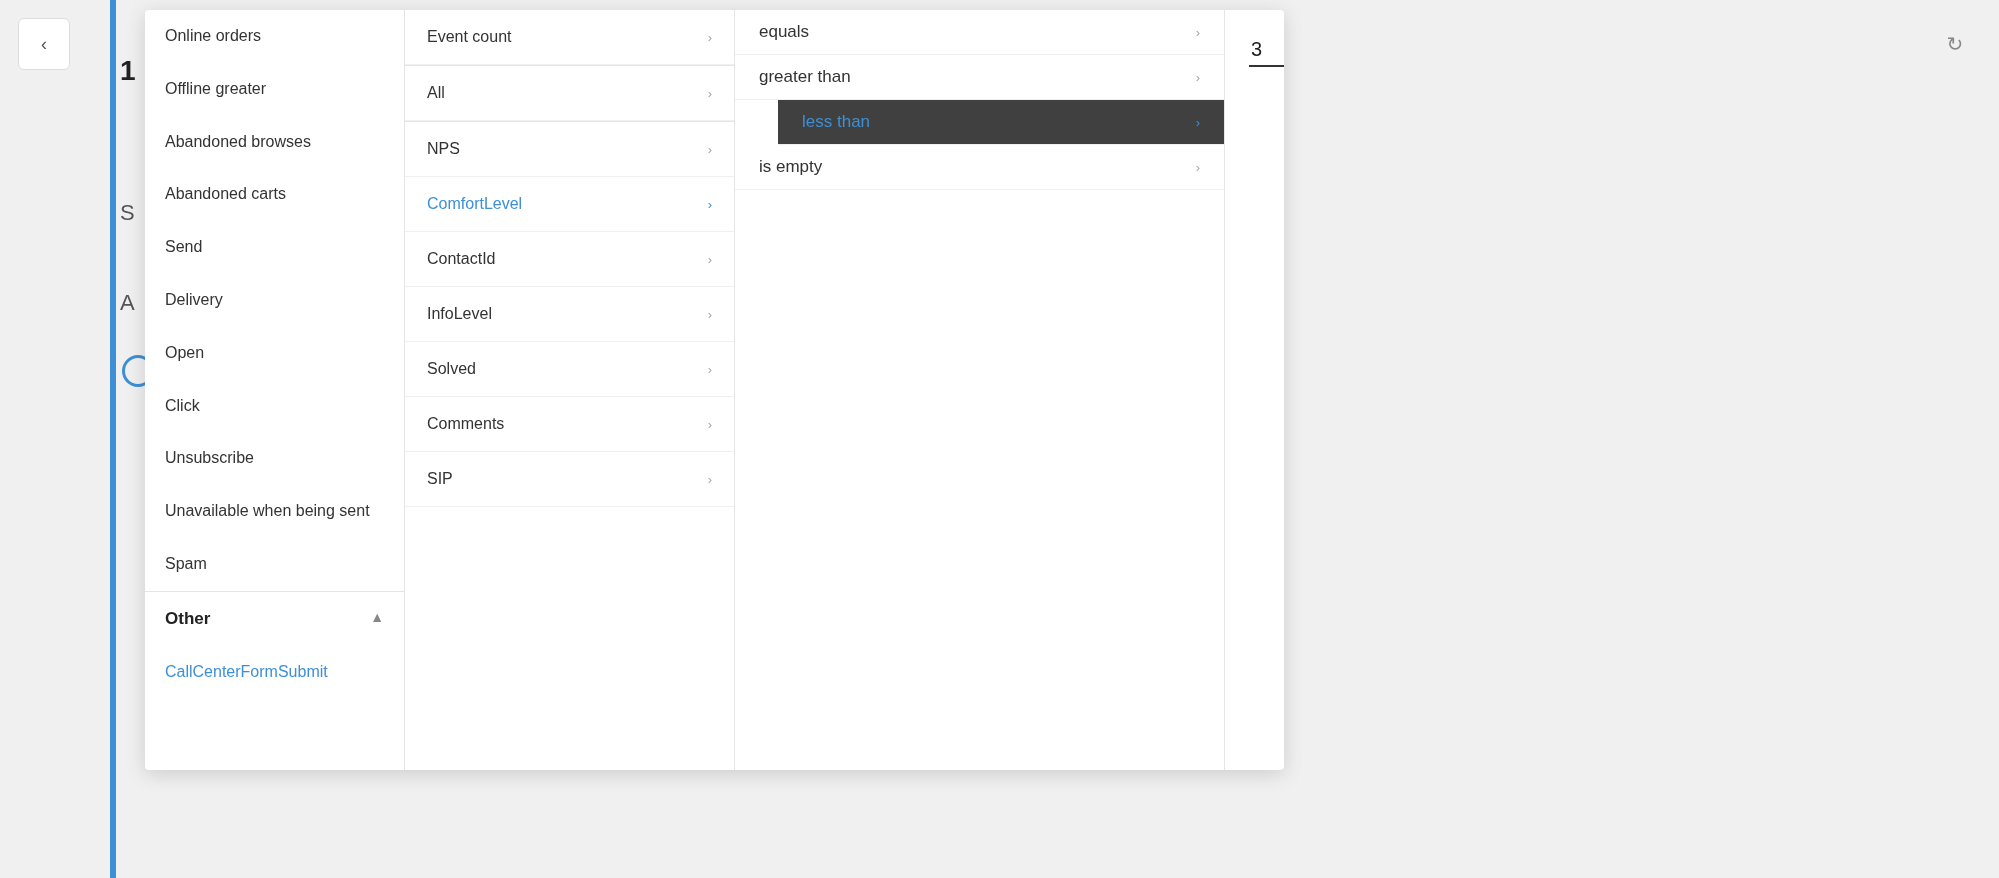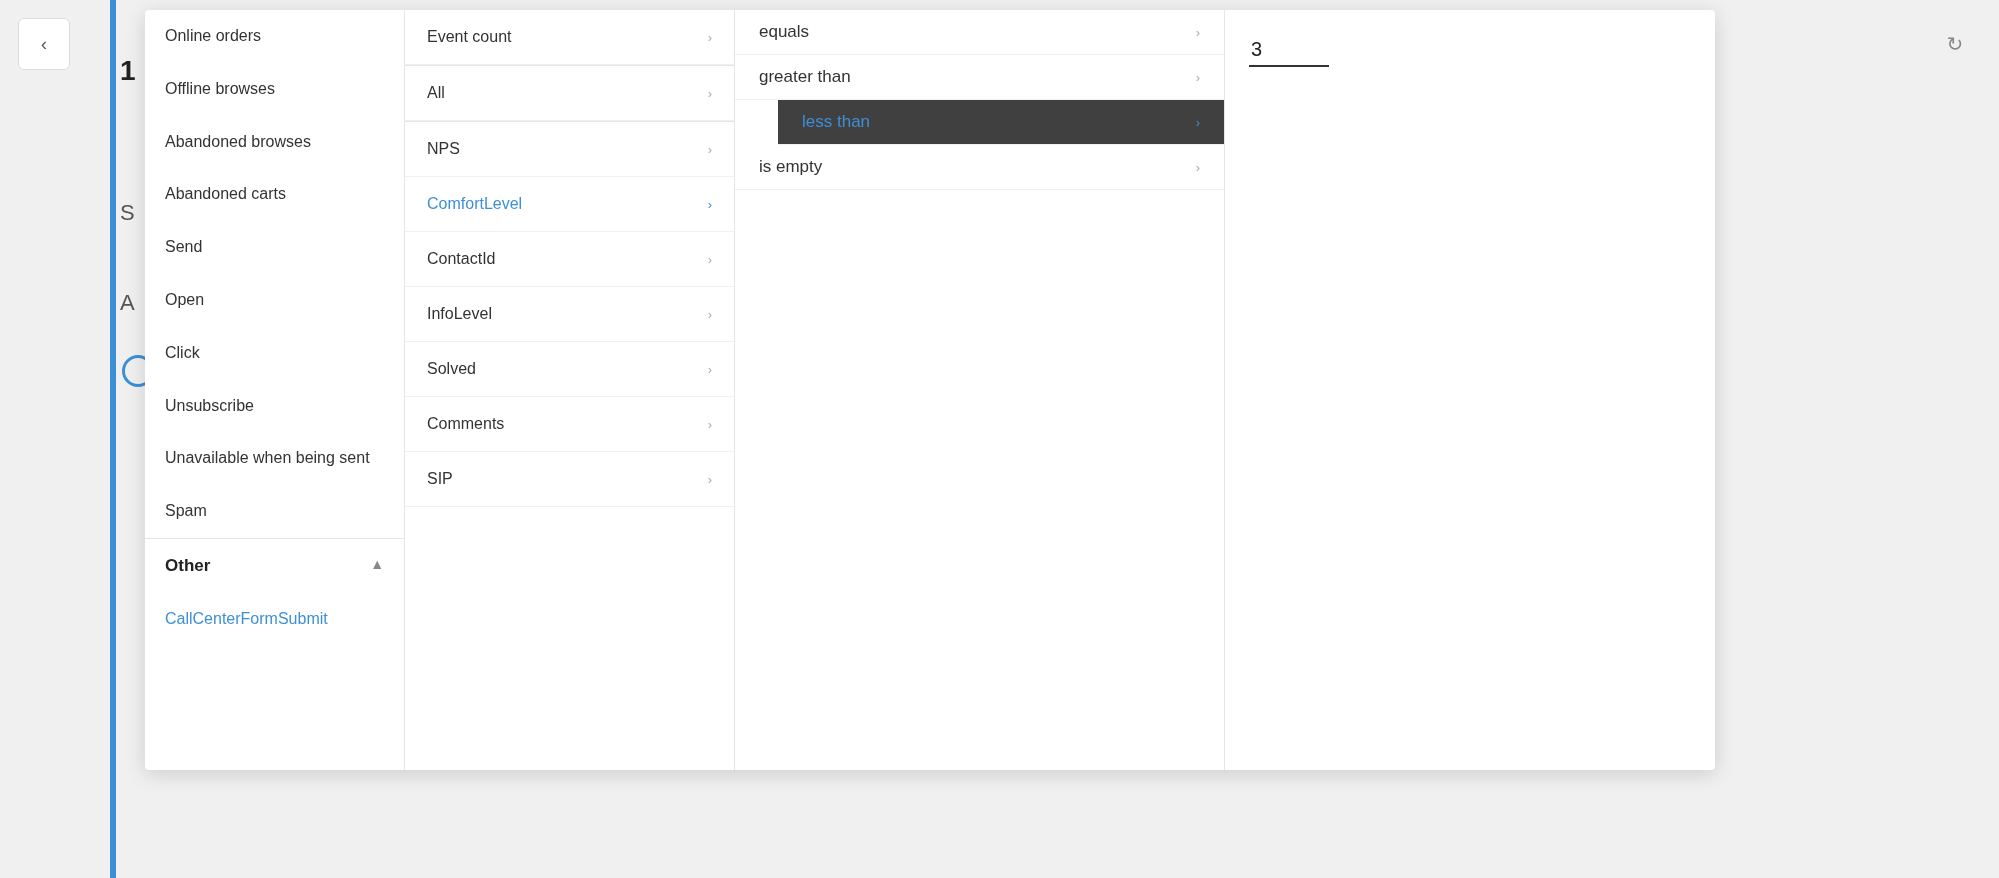--- a/index.html
+++ b/index.html
@@ -86,21 +86,21 @@
       width: 32px; height: 32px;
       border-radius: 50%;
       border: 3px solid #3d8fd6;
       background: transparent;
     }
 
     
     .filter-panel {
       position: absolute;
       top: 10px; left: 145px;
-      width: 1570px;
+      width: 1139px;
       height: 760px;
       background: white;
       border-radius: 4px;
       box-shadow: 0 4px 20px rgba(0,0,0,0.15);
       display: flex;
       overflow: hidden;
     }
 
     
     .col-events {
@@ -244,24 +244,25 @@
 <div class="partial-s">S</div>
 <div class="partial-a">A</div>
 
 <div class="circle-icon"></div>
 
 <div class="filter-panel">
 
   <div class="col-events">
 
     <div class="col-events-item">Online orders</div>
-    <div class="col-events-item">Offline browses</div>
+    <div class="col-events-item">Offline greater</div>
     <div class="col-events-item">Abandoned browses</div>
     <div class="col-events-item">Abandoned carts</div>
     <div class="col-events-item">Send</div>
+    <div class="col-events-item">Delivery</div>
     <div class="col-events-item">Open</div>
     <div class="col-events-item">Click</div>
     <div class="col-events-item">Unsubscribe</div>
     <div class="col-events-item">Unavailable when being sent</div>
     <div class="col-events-item">Spam</div>
     <div class="col-events-divider"></div>
     <div class="col-events-item bold-header">Other <span style="float:right; font-weight:400; font-size:14px; color:#888;">▲</span></div>
     <div class="col-events-item selected">CallCenterFormSubmit</div>
 
   </div>

